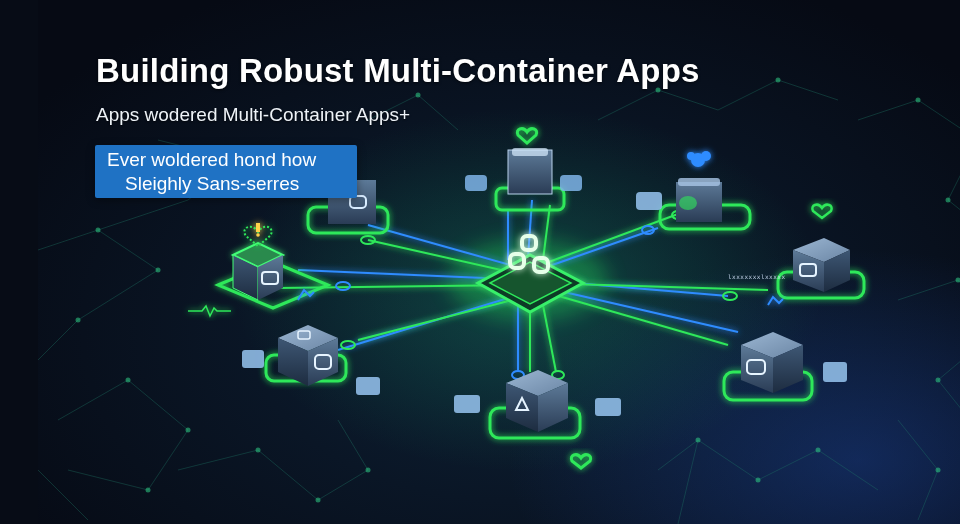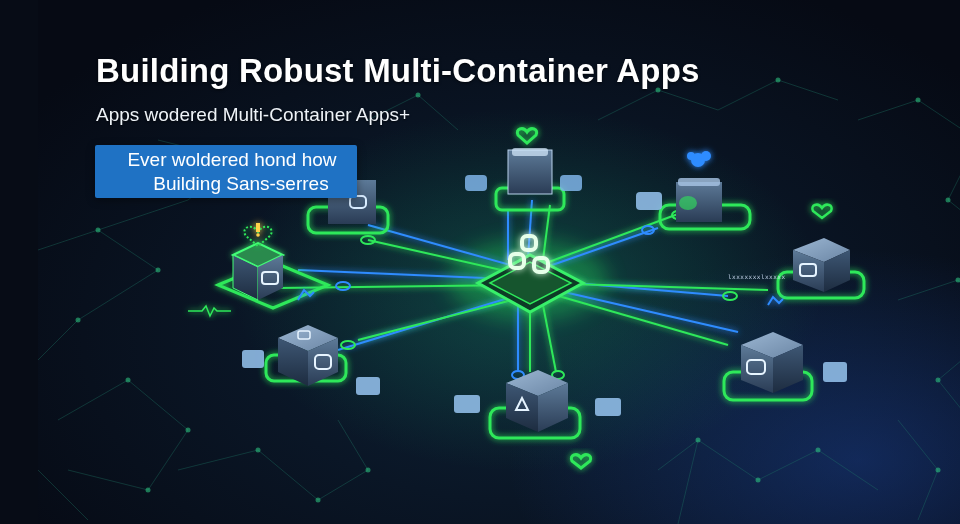--- a/index.html
+++ b/index.html
@@ -7,21 +7,21 @@
   .stage{position:relative;width:960px;height:524px;overflow:hidden;
     background:
       radial-gradient(ellipse 420px 260px at 490px 290px, rgba(20,140,90,0.35), rgba(0,0,0,0) 70%),
       radial-gradient(ellipse 500px 300px at 820px 460px, rgba(30,70,160,0.45), rgba(0,0,0,0) 70%),
       radial-gradient(ellipse 600px 380px at 480px 330px, #0d2236 0%, #0a1626 45%, #060a14 100%);
     margin-left: 38px;
   }
   svg.scene{position:absolute;left:0;top:0;}
   .title{position:absolute;left:58px;top:52px;color:#ffffff;font-weight:bold;font-size:33px;letter-spacing:0.2px;white-space:nowrap;text-shadow:0 1px 3px rgba(0,0,0,0.6);}
   .subtitle{position:absolute;left:58px;top:104px;color:#eef3f8;font-size:19px;white-space:nowrap;text-shadow:0 1px 2px rgba(0,0,0,0.6);}
-  .callout{position:absolute;left:57px;top:145px;width:262px;height:53px;background:#1f72c4;border-radius:2px;color:#ffffff;font-size:19px;line-height:24px;padding:3px 0 0 0;box-sizing:border-box;box-shadow:0 2px 8px rgba(0,0,0,0.4);text-align:center;}
+  .callout{position:absolute;left:57px;top:145px;width:262px;height:53px;background:#1f72c4;border-radius:2px;color:#ffffff;font-size:19px;line-height:24px;padding:3px 0 0 0;box-sizing:border-box;box-shadow:0 2px 8px rgba(0,0,0,0.4);}
   .callout .l1{display:block;padding-left:12px;white-space:nowrap;}
   .callout .l2{display:block;padding-left:30px;white-space:nowrap;}
   .micro{position:absolute;left:690px;top:273px;color:#d9e8ff;font-family:"DejaVu Sans Mono",monospace;font-size:6px;letter-spacing:0.5px;opacity:0.85;}
 </style>
 </head>
 <body>
 
 <div class="stage">
 
   <svg class="scene" width="960" height="524" viewBox="0 0 960 524">
@@ -223,16 +223,16 @@
     </g>
     <g fill="#8fbbe6" opacity="0.9">
       <rect x="598" y="192" width="26" height="18" rx="4"></rect>
     </g>
   </svg>
 
   <div class="title">Building Robust Multi-Container Apps</div>
   <div class="subtitle">Apps wodered Multi-Container Apps+</div>
   <div class="callout">
     <span class="l1">Ever woldered hond how</span>
-    <span class="l2">Building Sans-serres</span>
+    <span class="l2">Sleighly Sans-serres</span>
   </div>
   <div class="micro">lxxxxxxxlxxxxx</div>
 </div>
 
 </body></html>

